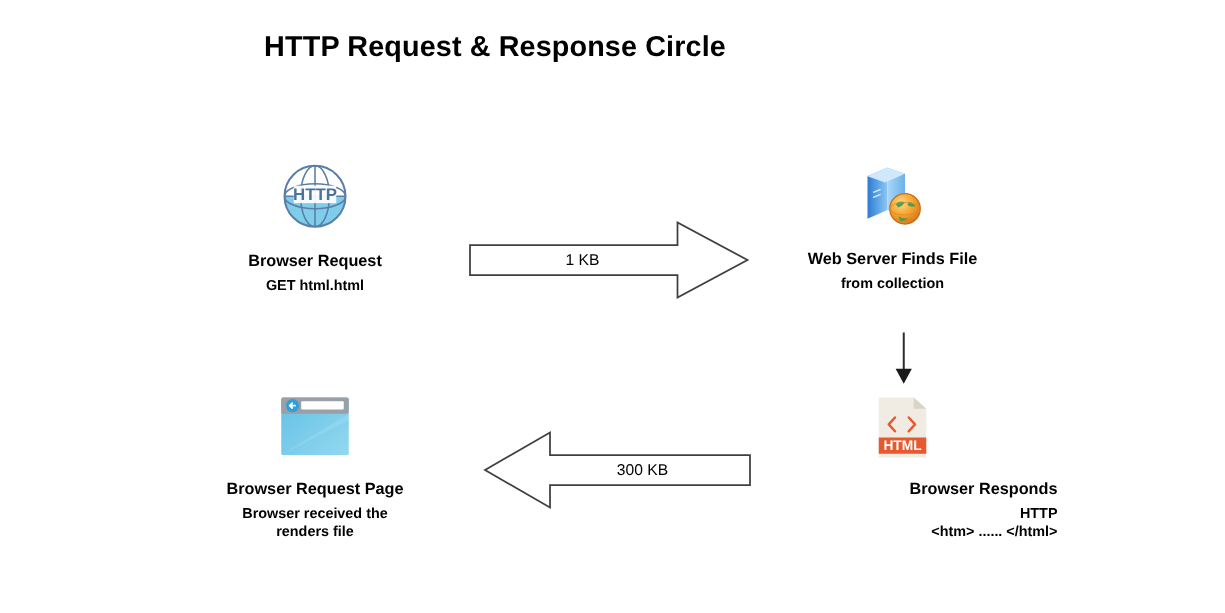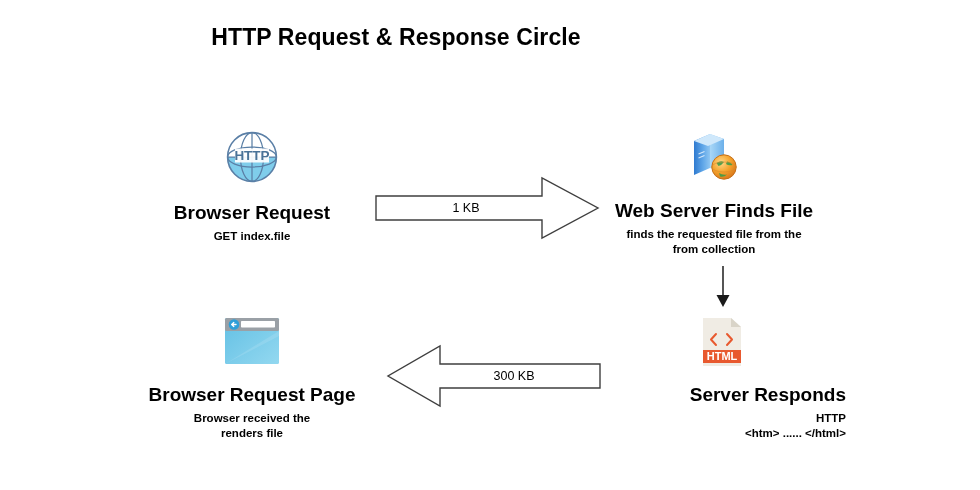--- a/index.html
+++ b/index.html
@@ -37,21 +37,21 @@
   
   .node {
     position: absolute;
     text-align: center;
   }
   .node-icon {
     display: block;
     margin: 0 auto;
   }
   .node-title {
-    font-size: 19px;
+    font-size: 13px;
     font-weight: bold;
     line-height: 1.15;
     white-space: nowrap;
     color: #000;
   }
   .node-sub {
     font-size: 11.5px;
     font-weight: bold;
     line-height: 1.35;
     color: #000;
@@ -120,21 +120,21 @@
           <ellipse cx="29" cy="29" rx="24.4" ry="10"></ellipse>
         </g>
       </g>
       <circle cx="29" cy="29" r="24.4" fill="none" stroke="#5a7fa6" stroke-width="1.6"></circle>
       <rect x="12" y="20.5" width="34" height="14" fill="#ffffff" opacity="0.92"></rect>
       <text x="29" y="32" text-anchor="middle" font-family="Liberation Sans, sans-serif" font-size="13.5" font-weight="bold" fill="#4a7398">HTTP</text>
     </svg>
 
     <div class="node-title">Browser Request</div>
     <div class="node-sub">
-      <span class="sub-line">GET index.file</span>
+      <span class="sub-line">GET html.html</span>
     </div>
   </div>
 
   <div class="node" id="node-web-server">
 
     <svg class="node-icon" width="56" height="56" viewBox="0 0 56 56">
       <defs>
         <linearGradient id="srvFront" x1="0" y1="0" x2="1" y2="0">
           <stop offset="0%" stop-color="#2f7ad0"></stop>
           <stop offset="55%" stop-color="#5fa6e8"></stop>
@@ -164,42 +164,41 @@
         <path d="M30.5 35 q4 -3 7.5 -1 q-2 3 -5.5 4 z"></path>
         <path d="M41 33.5 q4 0.5 5.5 3.5 q-4 1 -6.5 -1 z"></path>
         <path d="M33 45 q3.5 2.5 8 1.5 q-3 3 -7 2 z"></path>
       </g>
       <circle cx="38" cy="39" r="12.2" fill="none" stroke="#c4701a" stroke-width="1"></circle>
       <ellipse cx="38" cy="39" rx="12.2" ry="5" fill="none" stroke="#d8872c" stroke-width="0.8" opacity="0.7"></ellipse>
     </svg>
 
     <div class="node-title">Web Server Finds File</div>
     <div class="node-sub">
-      <span class="sub-line">finds the requested file from the</span>
       <span class="sub-line">from collection</span>
     </div>
   </div>
 
   <div class="node" id="node-server-responds">
 
     <svg class="node-icon" width="48" height="52" viewBox="0 0 48 52">
 
       <path d="M6 2 H34 L44 11 V50 H6 Z" fill="#f0ece4"></path>
       <path d="M34 2 L44 11 H34 Z" fill="#d9d4c8"></path>
 
       <g stroke="#e8592f" stroke-width="2" fill="none" stroke-linecap="round" stroke-linejoin="round">
         <polyline points="19,18 14,23.5 19,29"></polyline>
         <polyline points="30,18 35,23.5 30,29"></polyline>
       </g>
 
       <rect x="6" y="34" width="38" height="13" fill="#e8592f"></rect>
       <text x="25" y="44.3" text-anchor="middle" font-family="Liberation Sans, sans-serif" font-size="11" font-weight="bold" fill="#ffffff">HTML</text>
     </svg>
 
-    <div class="node-title">Server Responds</div>
+    <div class="node-title">Browser Responds</div>
     <div class="node-sub">
       <span class="sub-line">HTTP</span>
       <span class="sub-line">&lt;htm&gt; ...... &lt;/html&gt;</span>
     </div>
   </div>
 
   <div class="node" id="node-browser-display">
 
     <svg class="node-icon" width="60" height="54" viewBox="0 0 60 54">
       <defs>

